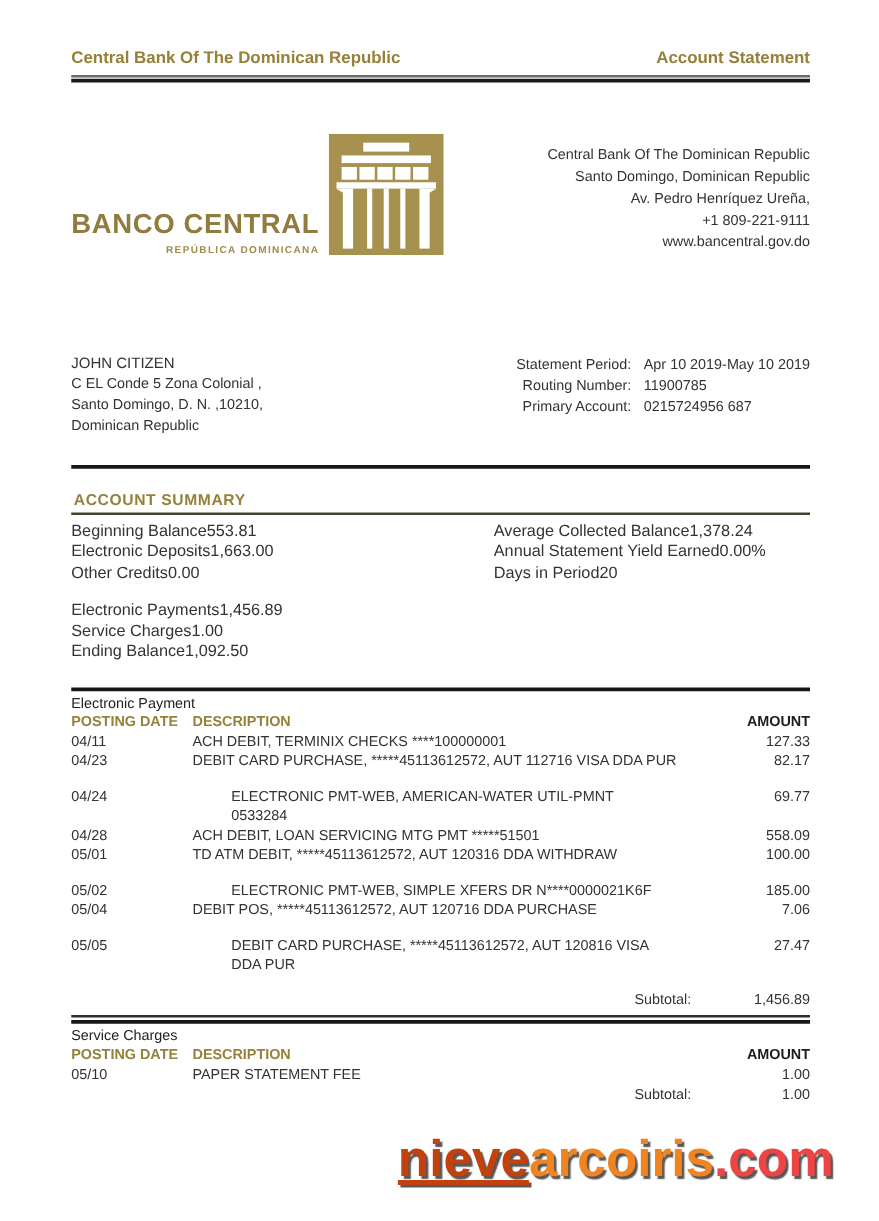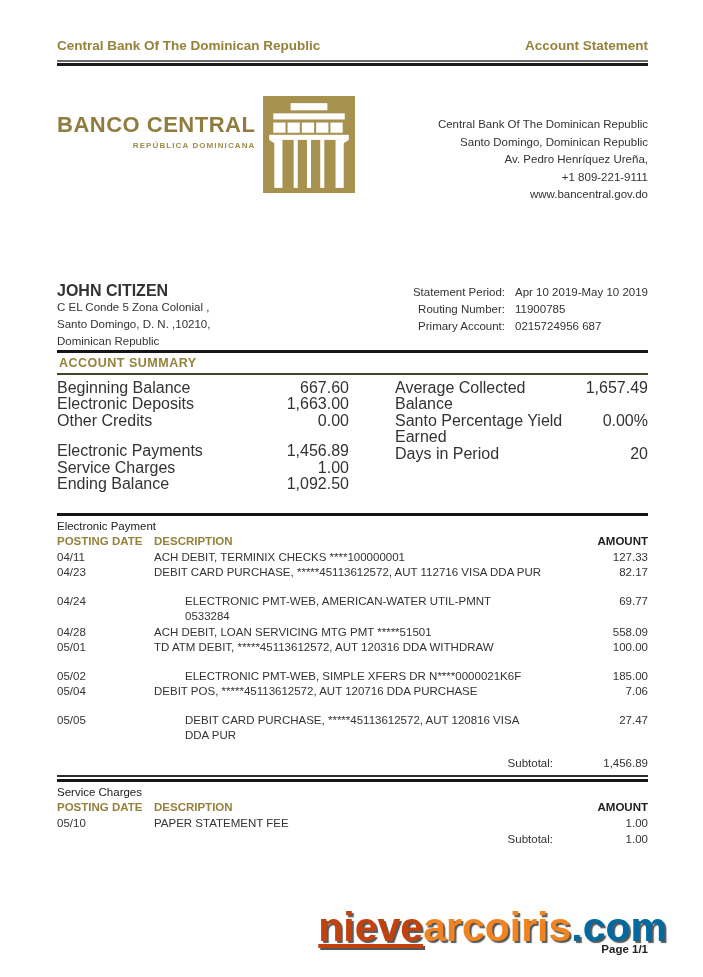--- a/index.html
+++ b/index.html
@@ -13,41 +13,41 @@
   }
   .page { padding:38px 55px 0 57px; }
 
   
   .doc-header { display:flex; justify-content:space-between; align-items:flex-end; }
   .doc-header .h-title { font-size:13.5px; font-weight:bold; color:#96813b; }
   .double-rule { margin-top:7px; height:6px; border-top:2px solid #6a6a6a; border-bottom:3px solid #1b1b1b; }
 
   
   .brand-row { margin-top:30px; display:flex; justify-content:space-between; }
-  .brand { display:flex; align-items:flex-start; }
+  .brand { display:flex; align-items:flex-end; }
   .brand-text { margin-top:16px; text-align:right; }
   .brand-name { font-size:22px; font-weight:bold; color:#8f7c3e; letter-spacing:0.5px; white-space:nowrap; }
   .brand-sub { font-size:8px; font-weight:bold; color:#a08b4c; letter-spacing:1.1px; margin-top:3px; white-space:nowrap; }
   .brand-icon { width:92px; height:97px; margin-left:8px; }
   .bank-address { text-align:right; font-size:11.5px; line-height:17.5px; color:#333; margin-top:20px; }
 
   
   .customer-row { margin-top:78px; display:flex; justify-content:space-between; }
   .customer { font-size:11.5px; line-height:17px; }
-  .customer .cust-name { font-weight:bold; font-size:16px; }
+  .customer .cust-name { font-weight:normal; font-size:12px; }
   .stmt-info { font-size:11.5px; line-height:17px; display:grid; grid-template-columns:108px auto; column-gap:10px; align-content:start; margin-top:2px; }
   .stmt-info .lbl { text-align:right; }
 
   
-  .summary-section { border-top:3px solid #161616; padding-top:1px; }
+  .summary-section { margin-top:22px; border-top:3px solid #161616; padding-top:16px; }
   .summary-title { font-size:12.5px; font-weight:bold; color:#96813b; letter-spacing:0.5px; padding:2px 0 3px 2px; border-bottom:2px solid #45422e; }
   .summary-cols { display:flex; justify-content:space-between; margin-top:5px; }
   .sum-col-left { width:292px; }
   .sum-col-right { width:253px; }
-  .sum-row { display:flex; justify-content:space-between; font-size:16px; line-height:16.5px; }
+  .sum-row { display:flex; font-size:13px; line-height:16.5px; }
   .sum-row .val { text-align:right; }
   .sum-gap { margin-top:14px; }
 
   
   .txn-section { margin-top:20px; border-top:3px solid #161616; padding-top:4px; }
   .txn-title { font-size:11.5px; color:#222; }
   .txn-grid { display:grid; grid-template-columns:97px 1fr 95px; font-size:11.5px; }
   .txn-head { font-weight:bold; line-height:17px; margin-top:1px; }
   .txn-head .col-gold { color:#96813b; }
   .txn-head .col-amount { text-align:right; color:#1d1d1d; }
@@ -62,21 +62,21 @@
 
   
   .page-number { margin-top:92px; text-align:right; font-size:11.5px; font-weight:bold; color:#222; }
   .watermark {
     position:absolute; right:36px; bottom:26px;
     font-size:41px; font-weight:bold; letter-spacing:0px; white-space:nowrap;
     text-shadow:2px 2px 1px rgba(45,45,45,0.8);
   }
   .wm-yellow { color:#c2410c;text-decoration:underline; }
   .wm-orange { color:#f08420; }
-  .wm-purple { color:#0369a1; }
+  .wm-purple { color:#ef4444; }
 </style>
 </head>
 <body>
 
 <div class="page">
 
   <div class="doc-header">
     <div class="h-title">Central Bank Of The Dominican Republic</div>
     <div class="h-title">Account Statement</div>
   </div>
@@ -134,21 +134,21 @@
       <div>0215724956 687</div>
     </div>
   </div>
 
   <div class="summary-section">
     <div class="summary-title">ACCOUNT SUMMARY</div>
     <div class="summary-cols">
       <div class="sum-col-left">
         <div class="sum-row">
           <span>Beginning Balance</span>
-          <span class="val">667.60</span>
+          <span class="val">553.81</span>
         </div>
         <div class="sum-row">
           <span>Electronic Deposits</span>
           <span class="val">1,663.00</span>
         </div>
         <div class="sum-row">
           <span>Other Credits</span>
           <span class="val">0.00</span>
         </div>
         <div class="sum-row sum-gap">
@@ -160,24 +160,24 @@
           <span class="val">1.00</span>
         </div>
         <div class="sum-row">
           <span>Ending Balance</span>
           <span class="val">1,092.50</span>
         </div>
       </div>
       <div class="sum-col-right">
         <div class="sum-row">
           <span>Average Collected Balance</span>
-          <span class="val">1,657.49</span>
-        </div>
-        <div class="sum-row">
-          <span>Santo Percentage Yield Earned</span>
+          <span class="val">1,378.24</span>
+        </div>
+        <div class="sum-row">
+          <span>Annual Statement Yield Earned</span>
           <span class="val">0.00%</span>
         </div>
         <div class="sum-row">
           <span>Days in Period</span>
           <span class="val">20</span>
         </div>
       </div>
     </div>
   </div>
 

